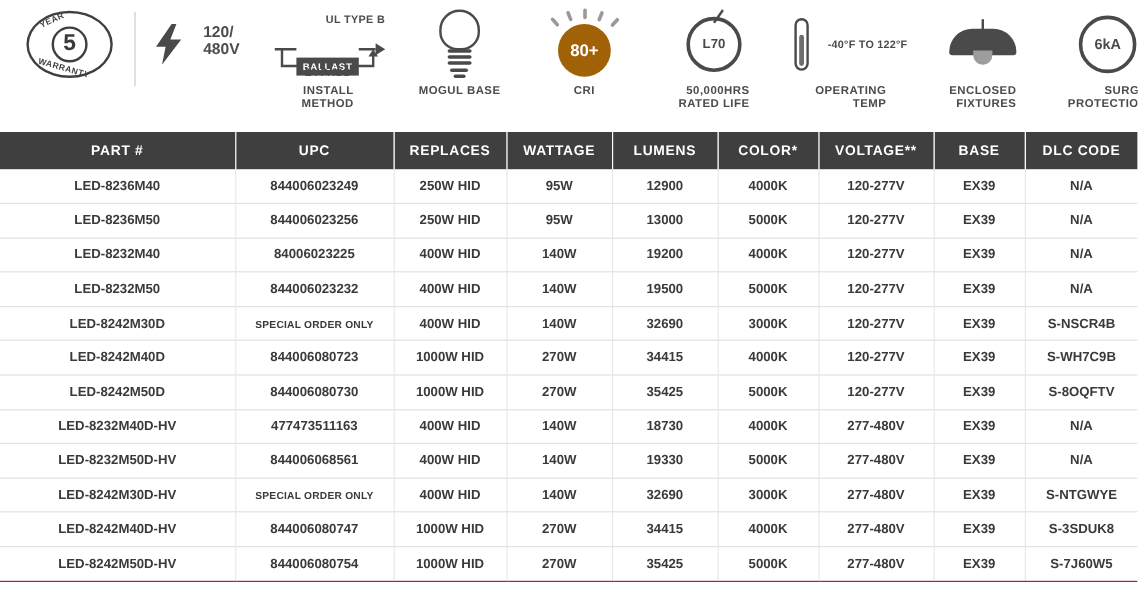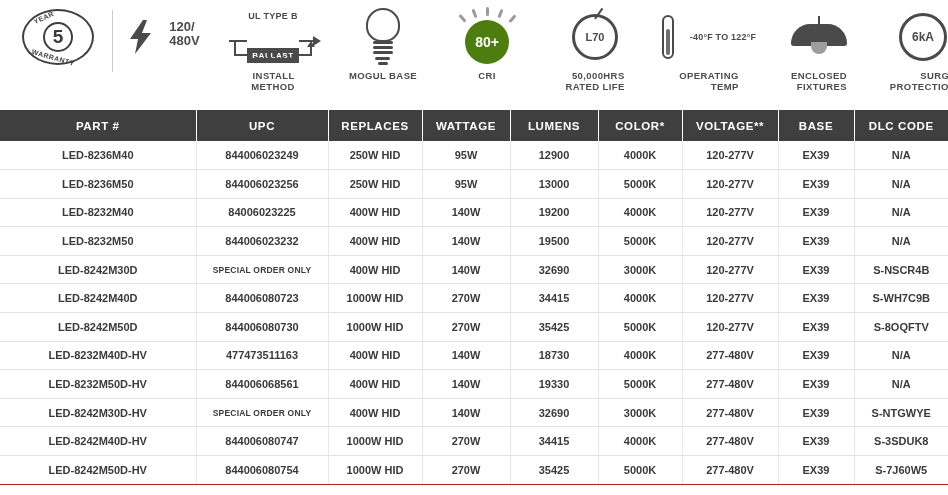--- a/index.html
+++ b/index.html
@@ -110,21 +110,21 @@
     font-size: 13px;
     font-weight: bold;
     color: #4b4b4b;
     line-height: 14px;
     text-align: left;
   }
 
   
   .install-top {
     font-size: 9px; font-weight: bold; color: #4b4b4b;
-    letter-spacing: 0.3px; text-align: center;
+    letter-spacing: 0.3px; text-align: right;
     margin-bottom: 2px;
   }
   .ballast-wrap { position: relative; width: 96px; height: 40px; }
   .ballast-box {
     position: absolute; left: 22px; top: 25px;
     width: 52px; height: 15px;
     background: #4a4a4a;
     display: flex; align-items: center; justify-content: center;
   }
   .ballast-box span {
@@ -132,21 +132,21 @@
   }
   .bypass-label {
     position: absolute; left: 0; bottom: -2px; width: 96px;
     text-align: center;
     font-size: 9px; font-weight: bold; color: #4b4b4b; letter-spacing: 0.3px;
   }
 
   
   .cri-badge {
     width: 44px; height: 44px;
-    background: #4d7c0f;
+    background: #a16207;
     border-radius: 50%;
     display: flex; align-items: center; justify-content: center;
     color: #fff; font-size: 14px; font-weight: bold;
   }
   .cri-wrap { position: relative; width: 76px; height: 58px; }
   .cri-wrap .badge-pos { position: absolute; left: 16px; top: 12px; }
   .ray {
     position: absolute;
     width: 2.5px; height: 9px;
     background: #9a9a9a;

